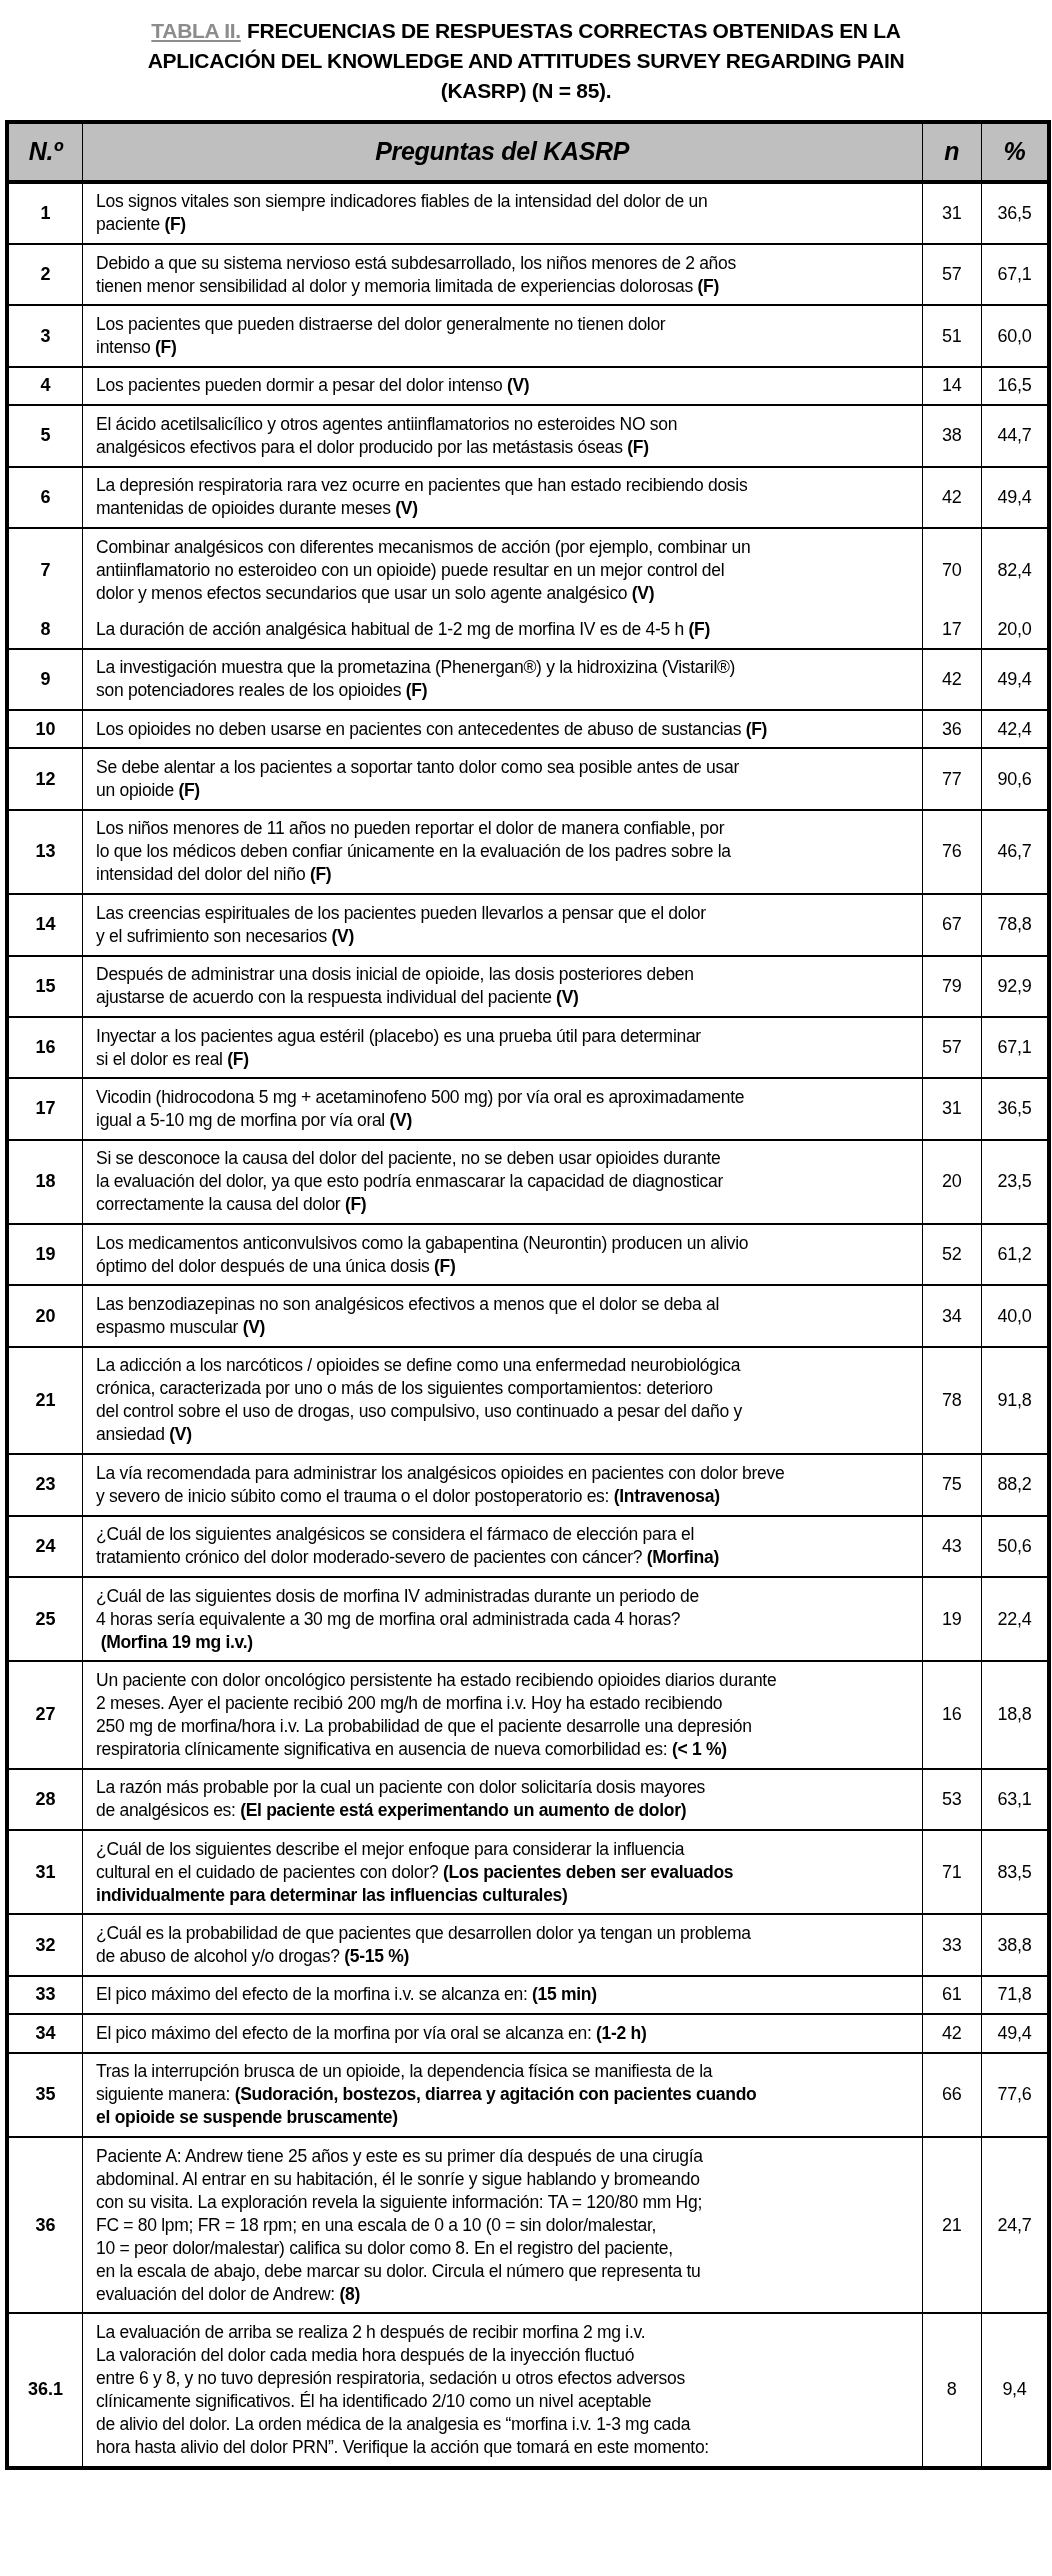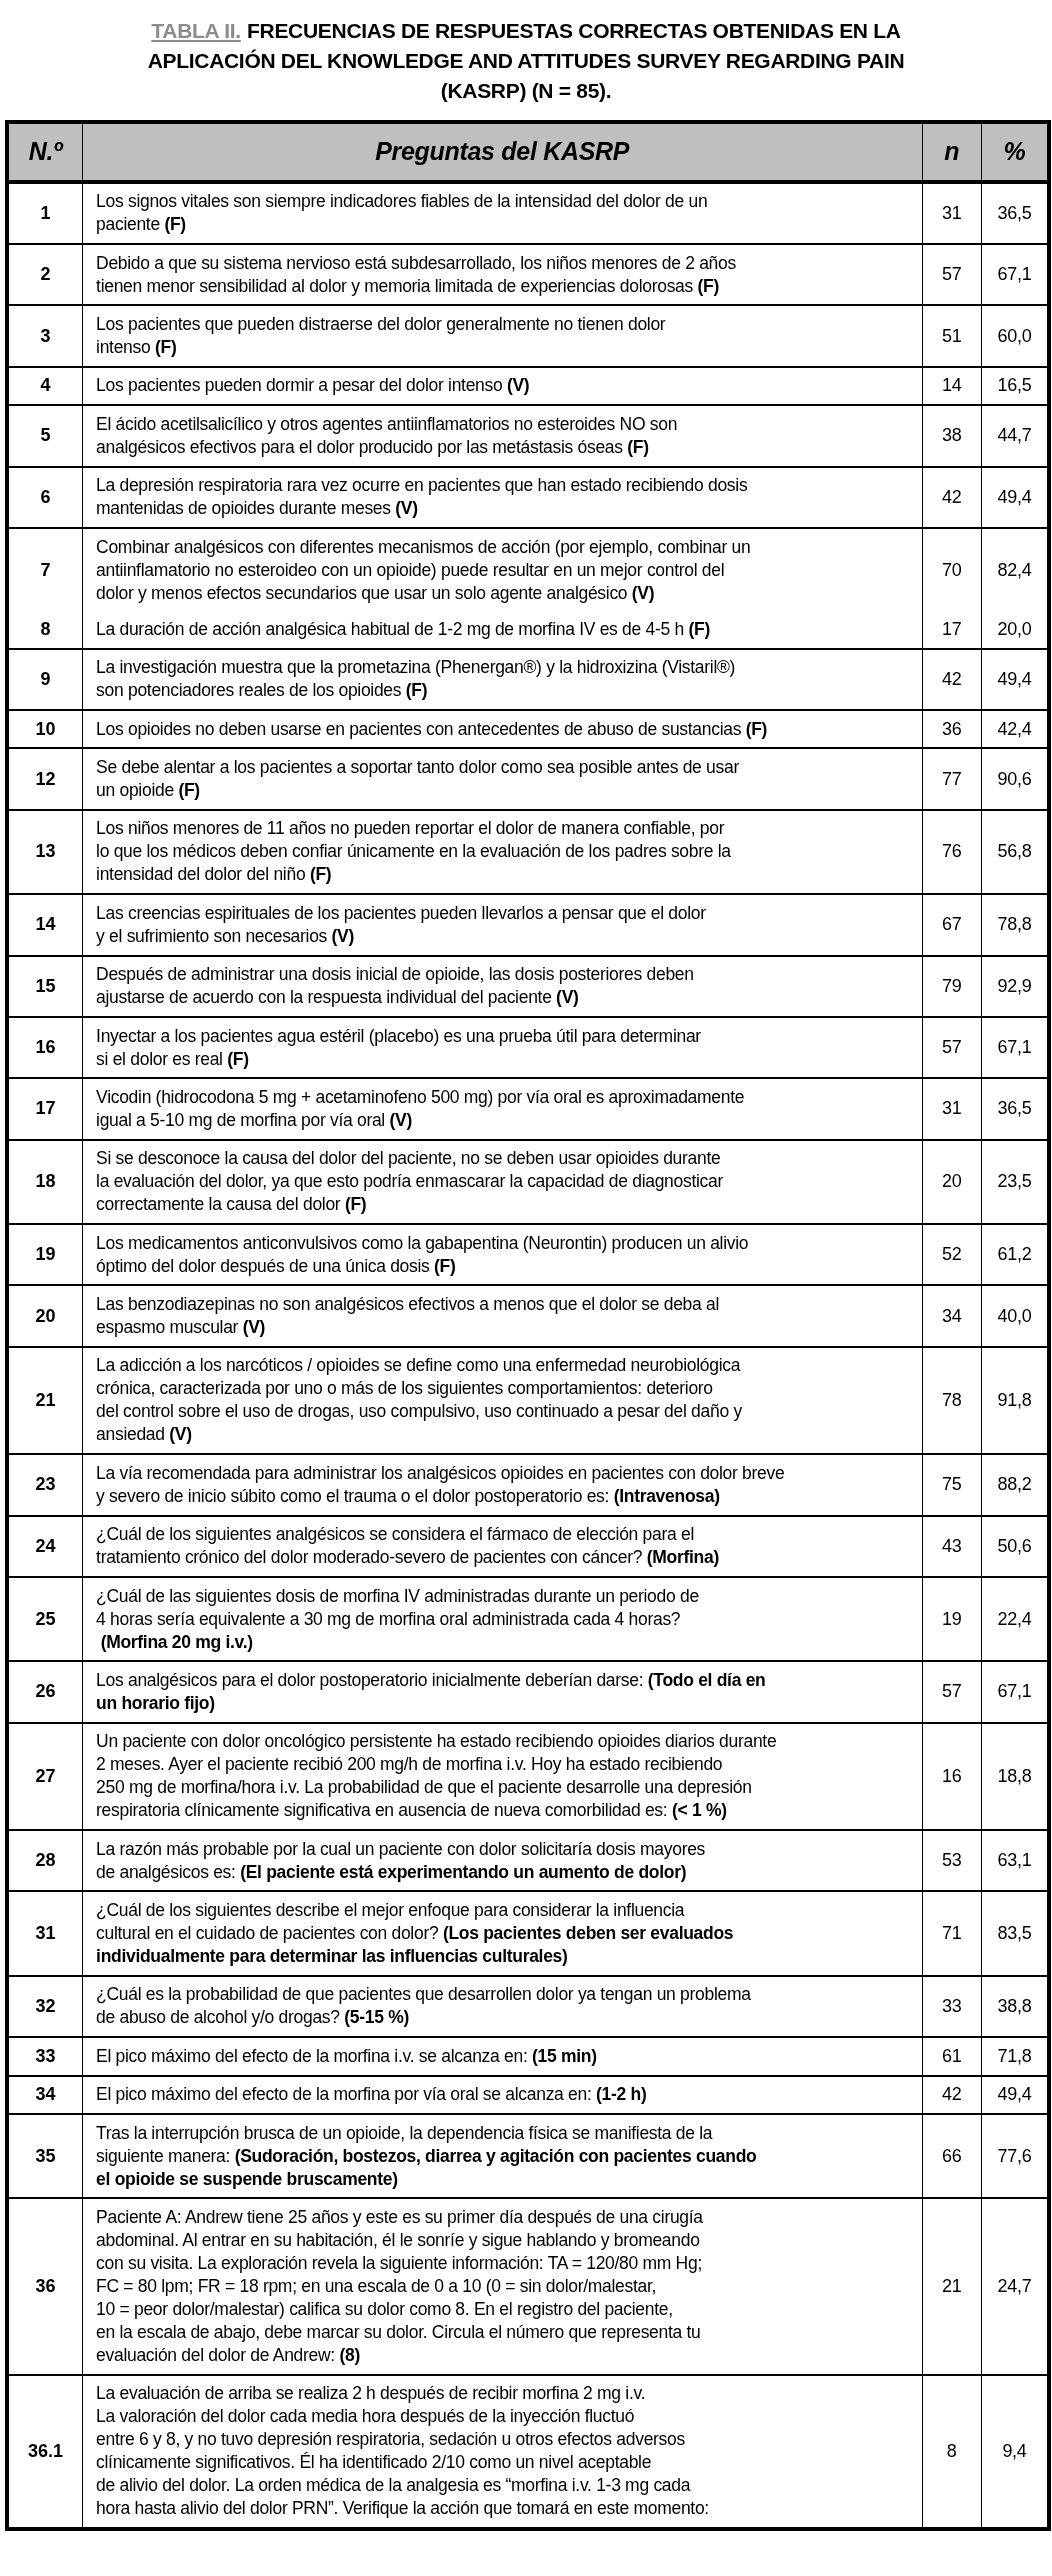--- a/index.html
+++ b/index.html
@@ -187,21 +187,21 @@
     <td class="val">77</td>
     <td class="val">90,6</td>
   </tr>
 
   <tr>
     <td class="num">13</td>
     <td class="q"><span class="q-text">Los niños menores de 11 años no pueden reportar el dolor de manera confiable, por
 lo que los médicos deben confiar únicamente en la evaluación de los padres sobre la
 intensidad del dolor del niño</span><span class="ans">(F)</span></td>
     <td class="val">76</td>
-    <td class="val">56,8</td>
+    <td class="val">46,7</td>
   </tr>
 
   <tr>
     <td class="num">14</td>
     <td class="q"><span class="q-text">Las creencias espirituales de los pacientes pueden llevarlos a pensar que el dolor
 y el sufrimiento son necesarios</span><span class="ans">(V)</span></td>
     <td class="val">67</td>
     <td class="val">78,8</td>
   </tr>
 
@@ -278,32 +278,25 @@
     <td class="q"><span class="q-text">¿Cuál de los siguientes analgésicos se considera el fármaco de elección para el
 tratamiento crónico del dolor moderado-severo de pacientes con cáncer?</span><span class="ans">(Morfina)</span></td>
     <td class="val">43</td>
     <td class="val">50,6</td>
   </tr>
 
   <tr>
     <td class="num">25</td>
     <td class="q"><span class="q-text">¿Cuál de las siguientes dosis de morfina IV administradas durante un periodo de
 4 horas sería equivalente a 30 mg de morfina oral administrada cada 4 horas?
-</span><span class="ans">(Morfina 20 mg i.v.)</span></td>
+</span><span class="ans">(Morfina 19 mg i.v.)</span></td>
     <td class="val">19</td>
     <td class="val">22,4</td>
   </tr>
 
-  <tr>
-    <td class="num">26</td>
-    <td class="q"><span class="q-text">Los analgésicos para el dolor postoperatorio inicialmente deberían darse:</span><span class="ans">(Todo el día en
-un horario fijo)</span></td>
-    <td class="val">57</td>
-    <td class="val">67,1</td>
-  </tr>
 
   <tr>
     <td class="num">27</td>
     <td class="q"><span class="q-text">Un paciente con dolor oncológico persistente ha estado recibiendo opioides diarios durante
 2 meses. Ayer el paciente recibió 200 mg/h de morfina i.v. Hoy ha estado recibiendo
 250 mg de morfina/hora i.v. La probabilidad de que el paciente desarrolle una depresión
 respiratoria clínicamente significativa en ausencia de nueva comorbilidad es:</span><span class="ans">(&lt; 1 %)</span></td>
     <td class="val">16</td>
     <td class="val">18,8</td>
   </tr>

